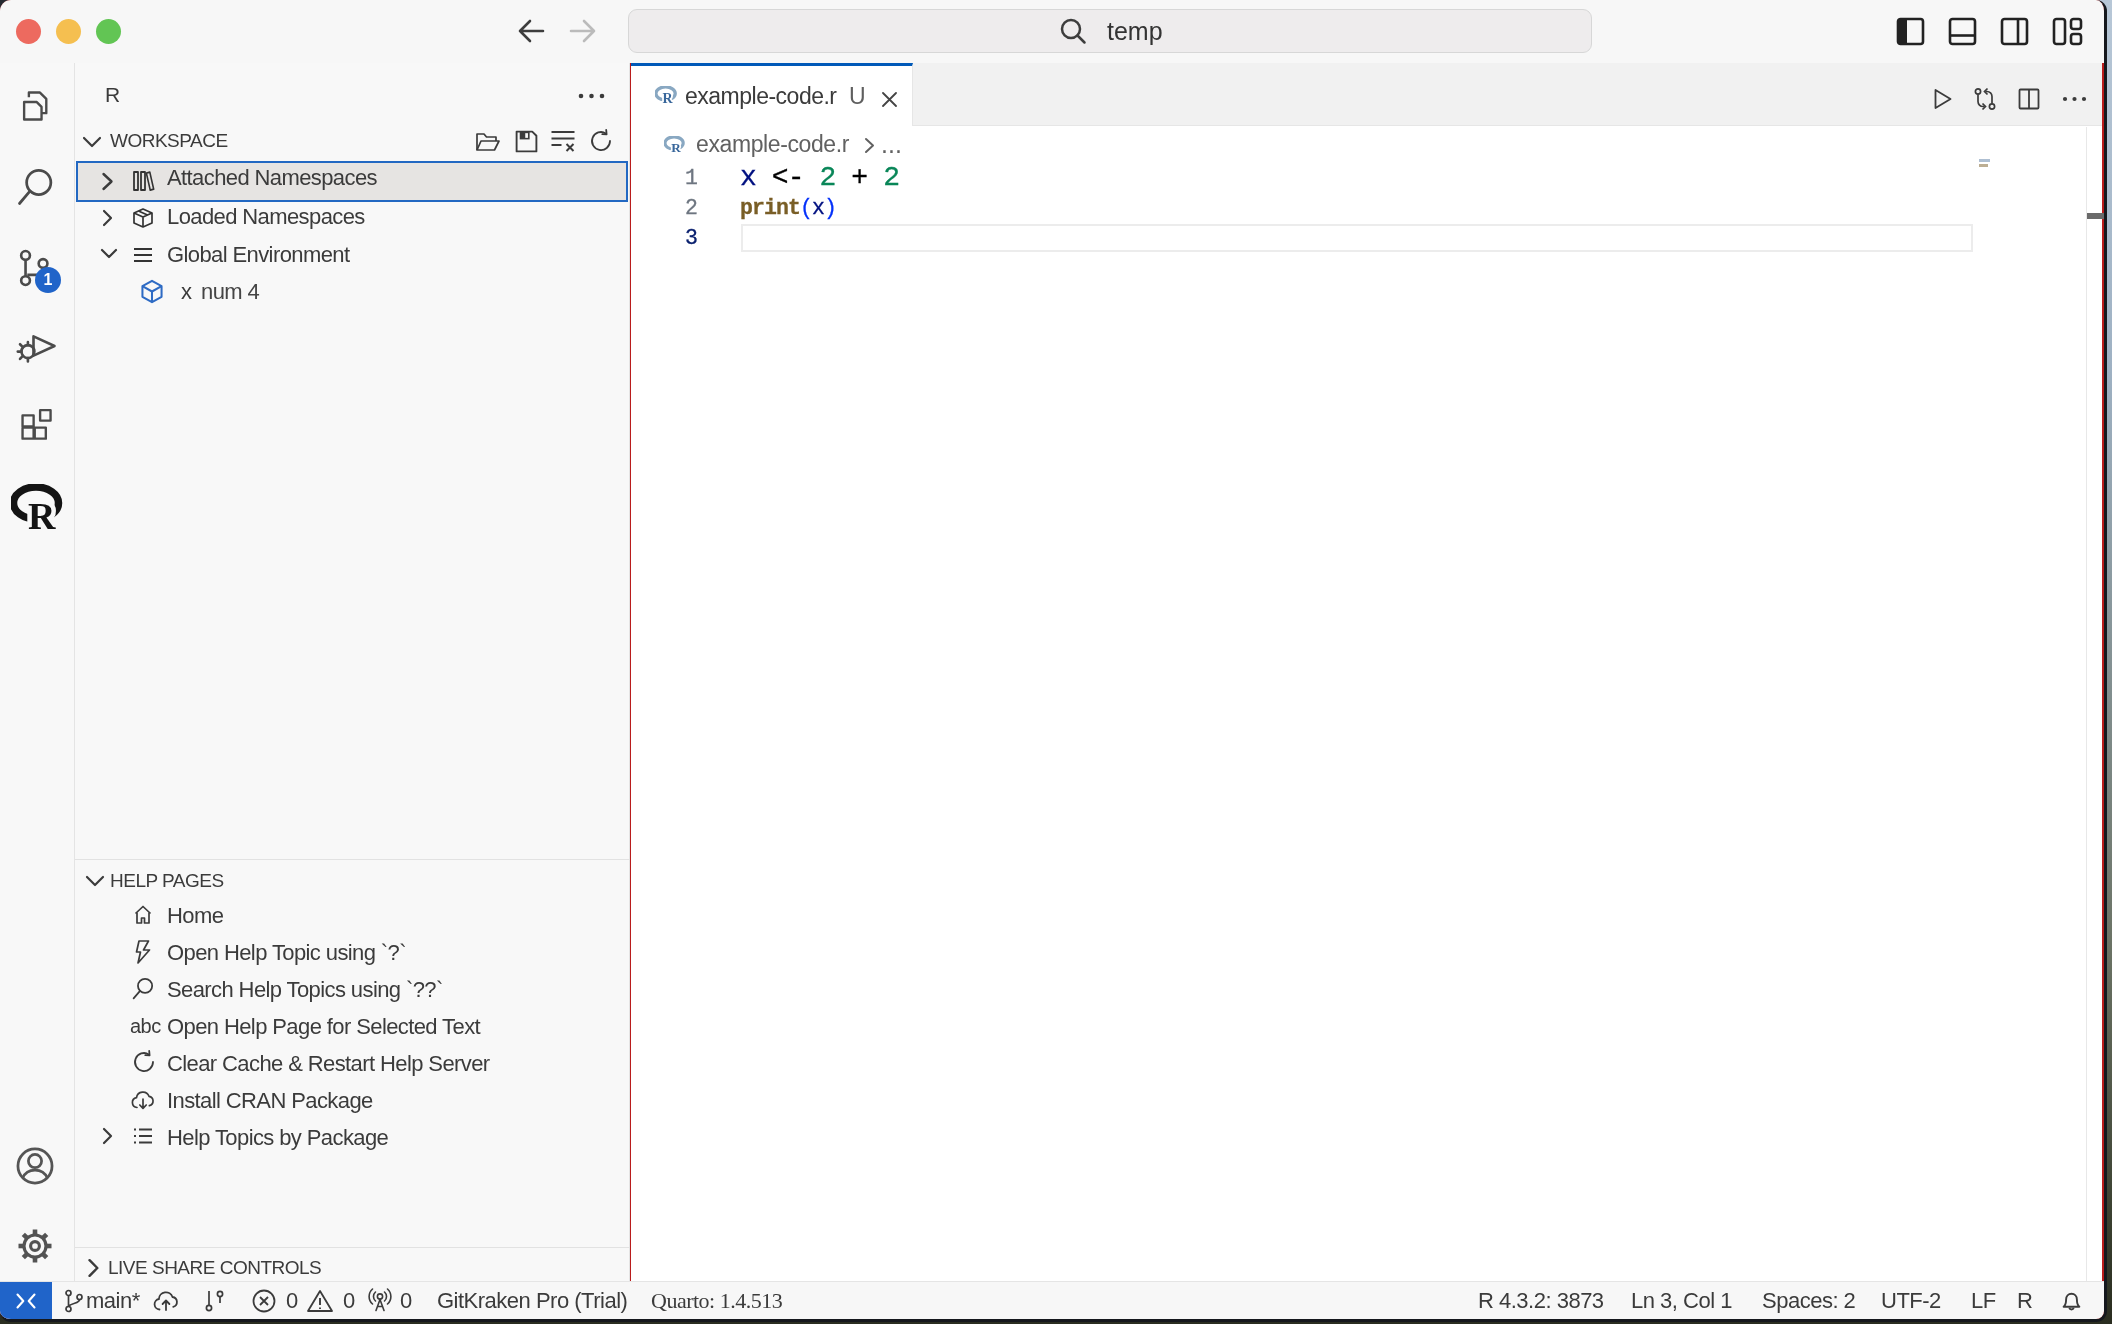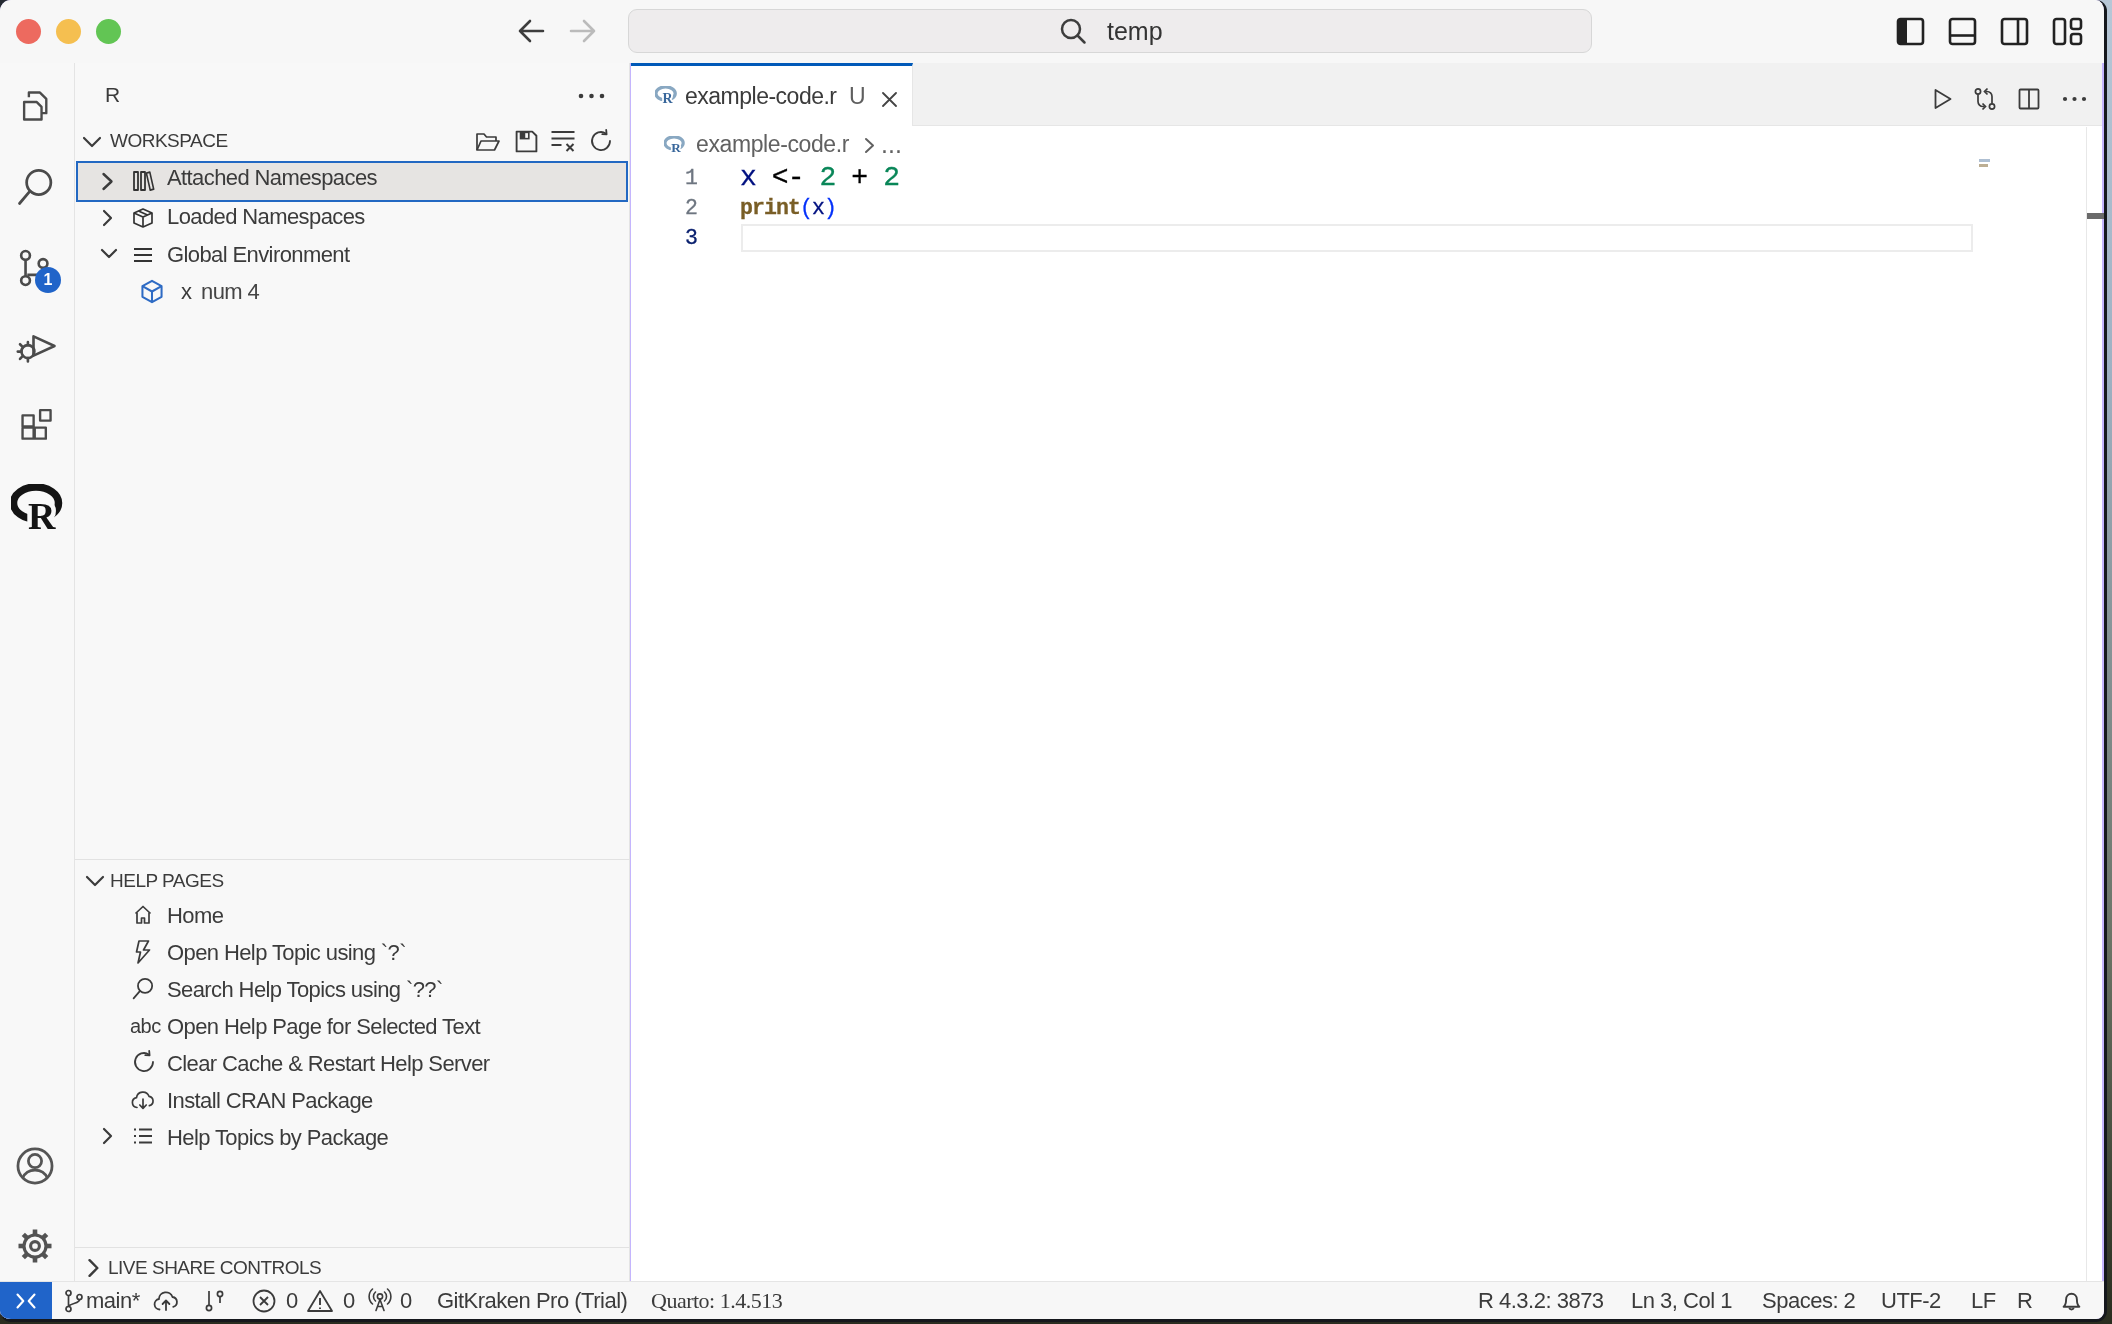--- a/index.html
+++ b/index.html
@@ -3,21 +3,21 @@
 <meta charset="utf-8">
 <style>
   * { margin:0; padding:0; box-sizing:border-box; }
   html,body { width:2112px; height:1324px; overflow:hidden; }
   body {
     font-family:"Liberation Sans", sans-serif;
     background:linear-gradient(180deg,#b7c7d7 0%,#9eb1c3 28%,#6a7264 72%,#3a4030 92%,#2a2d20 100%);
   }
   .window {
     position:absolute; left:0; top:0; width:2107px; height:1322px;
-    background:#c4b5fd;
+    background:#b91c1c;
     border-right:3px solid #15181d; border-bottom:3px solid #15181d;
     border-radius:11px; overflow:hidden;
   }
   .abs { position:absolute; }
   svg { display:block; }
 
   
   .titlebar { position:absolute; left:0; top:0; right:0; height:63px; background:#f7f7f7; }
   .light { position:absolute; top:19px; width:25px; height:25px; border-radius:50%; }
   .cmdbox {

